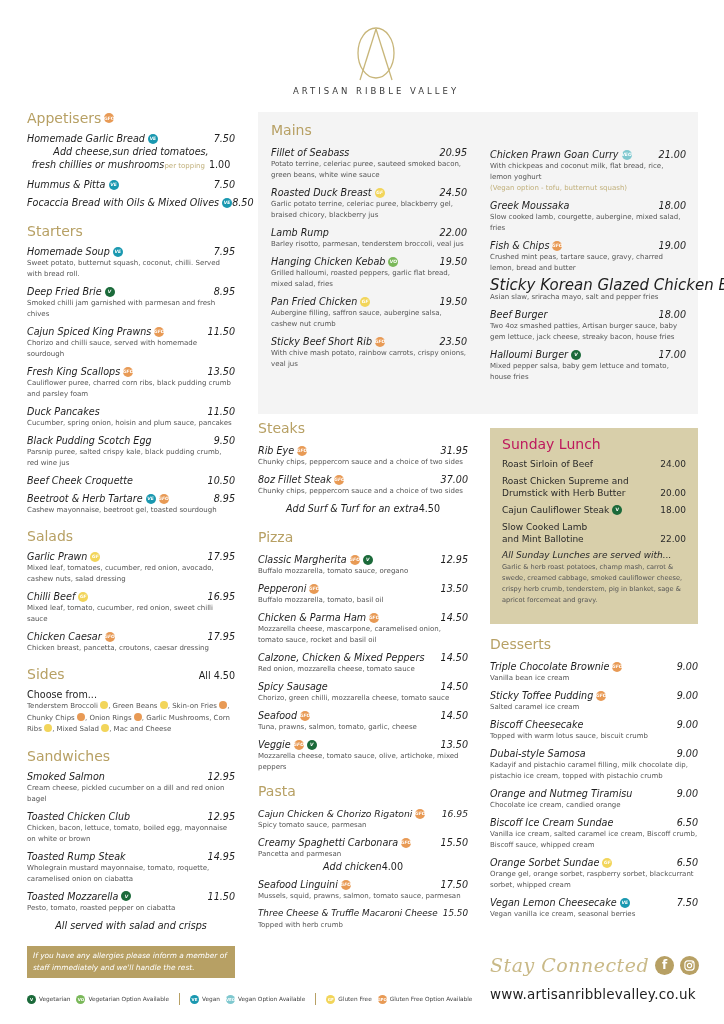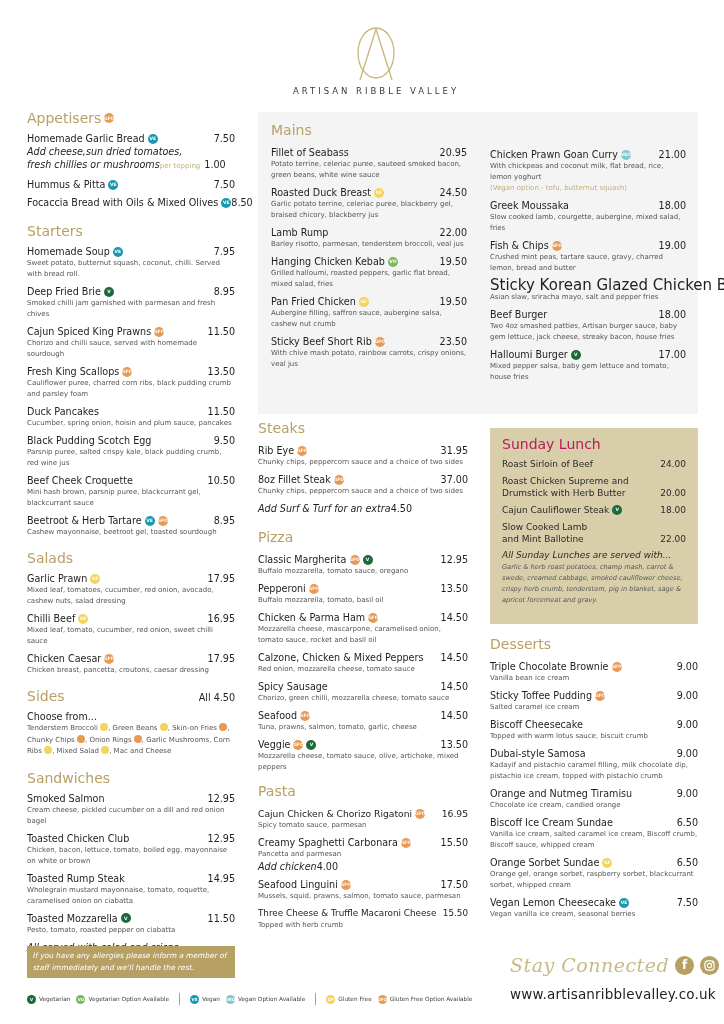--- a/index.html
+++ b/index.html
@@ -12,25 +12,25 @@
 
   .col { position: absolute; }
   .col-left { left: 27px; top: 110px; width: 208px; }
   .mains-box { position: absolute; left: 258px; top: 112px; width: 440px; height: 302px; background: #f4f4f4; }
   .col-mid2 { left: 258px; top: 420px; width: 210px; }
   .col-right { left: 490px; width: 208px; }
 
   .section-title { font-size: 14px; color: #b7a064; margin-bottom: 6px; font-weight: normal; }
   .section-title-row { display: flex; justify-content: space-between; align-items: baseline; }
   .item { margin-bottom: 5px; }
-  .item-row { display: flex; justify-content: space-between; align-items: center; font-size: 9.6px; line-height: 13px; }
+  .item-row { display: flex; justify-content: space-between; align-items: center; font-size: 9.6px; line-height: 13px; font-style: italic; }
   .item-name { display: flex; align-items: center; gap: 3px; white-space: nowrap; }
   .item-price { white-space: nowrap; }
   .item-desc { font-size: 7px; color: #555; line-height: 11px; }
-  .addon-row { display: flex; justify-content: flex-start; font-size: 9.6px; line-height: 13px; font-style: italic; }
+  .addon-row { display: flex; justify-content: center; font-size: 9.6px; line-height: 13px; font-style: italic; }
   .per-topping { font-size: 7px; color: #c1b07b; font-style: normal; margin-right: 4px; }
   .vegan-note { font-size: 7px; color: #c1b07b; line-height: 11px; }
 
   .badge { display: inline-flex; align-items: center; justify-content: center; width: 10px; height: 10px; border-radius: 50%; font-size: 4.5px; color: #fff; font-weight: bold; flex-shrink: 0; }
   .b-v { background: #1b6a3a; }
   .b-vo { background: #7ab85a; }
   .b-ve { background: #1a98b0; }
   .b-veo { background: #7fc8cf; }
   .b-gf { background: #f2d55a; }
   .b-gfo { background: #e89a55; }
@@ -38,28 +38,28 @@
   .sides-list { font-size: 7px; color: #555; line-height: 11.5px; }
   .sides-list .badge { width: 8px; height: 8px; font-size: 3.5px; vertical-align: -1px; display: inline-flex; }
 
   .allergy-box { position: absolute; left: 27px; top: 946px; width: 208px; height: 32px; background: #b7a064; color: #fff; font-size: 7.4px; font-style: italic; padding: 4px 6px; line-height: 12px; }
 
   .sunday-box { position: absolute; left: 490px; top: 428px; width: 208px; height: 196px; background: #d8cfaa; padding: 8px 12px; }
   .sunday-title { font-size: 14px; color: #be185d; margin-bottom: 6px; }
   .sunday-item { display: flex; justify-content: space-between; align-items: flex-end; font-size: 9px; line-height: 12px; margin-bottom: 5px; color: #2a2a2a; }
   .sunday-item .item-name { white-space: normal; }
   .sunday-note-title { font-size: 9px; font-style: italic; color: #2a2a2a; margin-bottom: 2px; }
-  .sunday-note { font-size: 6.6px; line-height: 11px; color: #555; font-style: italic; }
+  .sunday-note { font-size: 6.6px; line-height: 11px; color: #555; }
 
   .legend { position: absolute; left: 27px; top: 993px; display: flex; align-items: center; gap: 6px; font-size: 5.8px; color: #444; }
   .legend .badge { width: 9px; height: 9px; font-size: 4px; }
   .legend-sep { width: 1px; height: 12px; background: #b7a064; margin: 0 4px; }
   .legend-item { display: flex; align-items: center; gap: 3px; }
 
-  .stay { position: absolute; left: 510px; top: 954px; width: 210px; }
+  .stay { position: absolute; left: 490px; top: 954px; width: 210px; }
   .stay-row { display: flex; align-items: center; gap: 6px; }
   .stay-text { font-family: "DejaVu Serif", serif; font-style: italic; font-size: 19px; color: #c9b987; letter-spacing: 0.5px; }
   .social { width: 19px; height: 19px; border-radius: 50%; background: #b7a064; color: #fff; display: inline-flex; align-items: center; justify-content: center; font-size: 12px; font-weight: bold; }
   .website { font-size: 13.5px; color: #1e1e1e; margin-top: 10px; letter-spacing: 0.2px; }
 </style>
 </head>
 <body>
 
 <div class="logo">
   <svg width="46" height="56" viewBox="0 0 46 56">
@@ -173,21 +173,20 @@
         </div>
       <div class="item-desc">Parsnip puree, salted crispy kale, black pudding crumb, red wine jus</div>
     </div>
     <div class="item">
       <div class="item-row">
           <span class="item-name">
             <span>Beef Cheek Croquette</span>
           </span>
           <span class="item-price">10.50</span>
         </div>
-      <div class="item-desc">Mini hash brown, parsnip puree, blackcurrant gel, blackcurrant sauce</div>
     </div>
     <div class="item">
       <div class="item-row">
           <span class="item-name">
             <span>Beetroot &amp; Herb Tartare</span>
             <span class="badge b-ve">VE</span>
             <span class="badge b-gfo">GFO</span>
           </span>
           <span class="item-price">8.95</span>
         </div>

